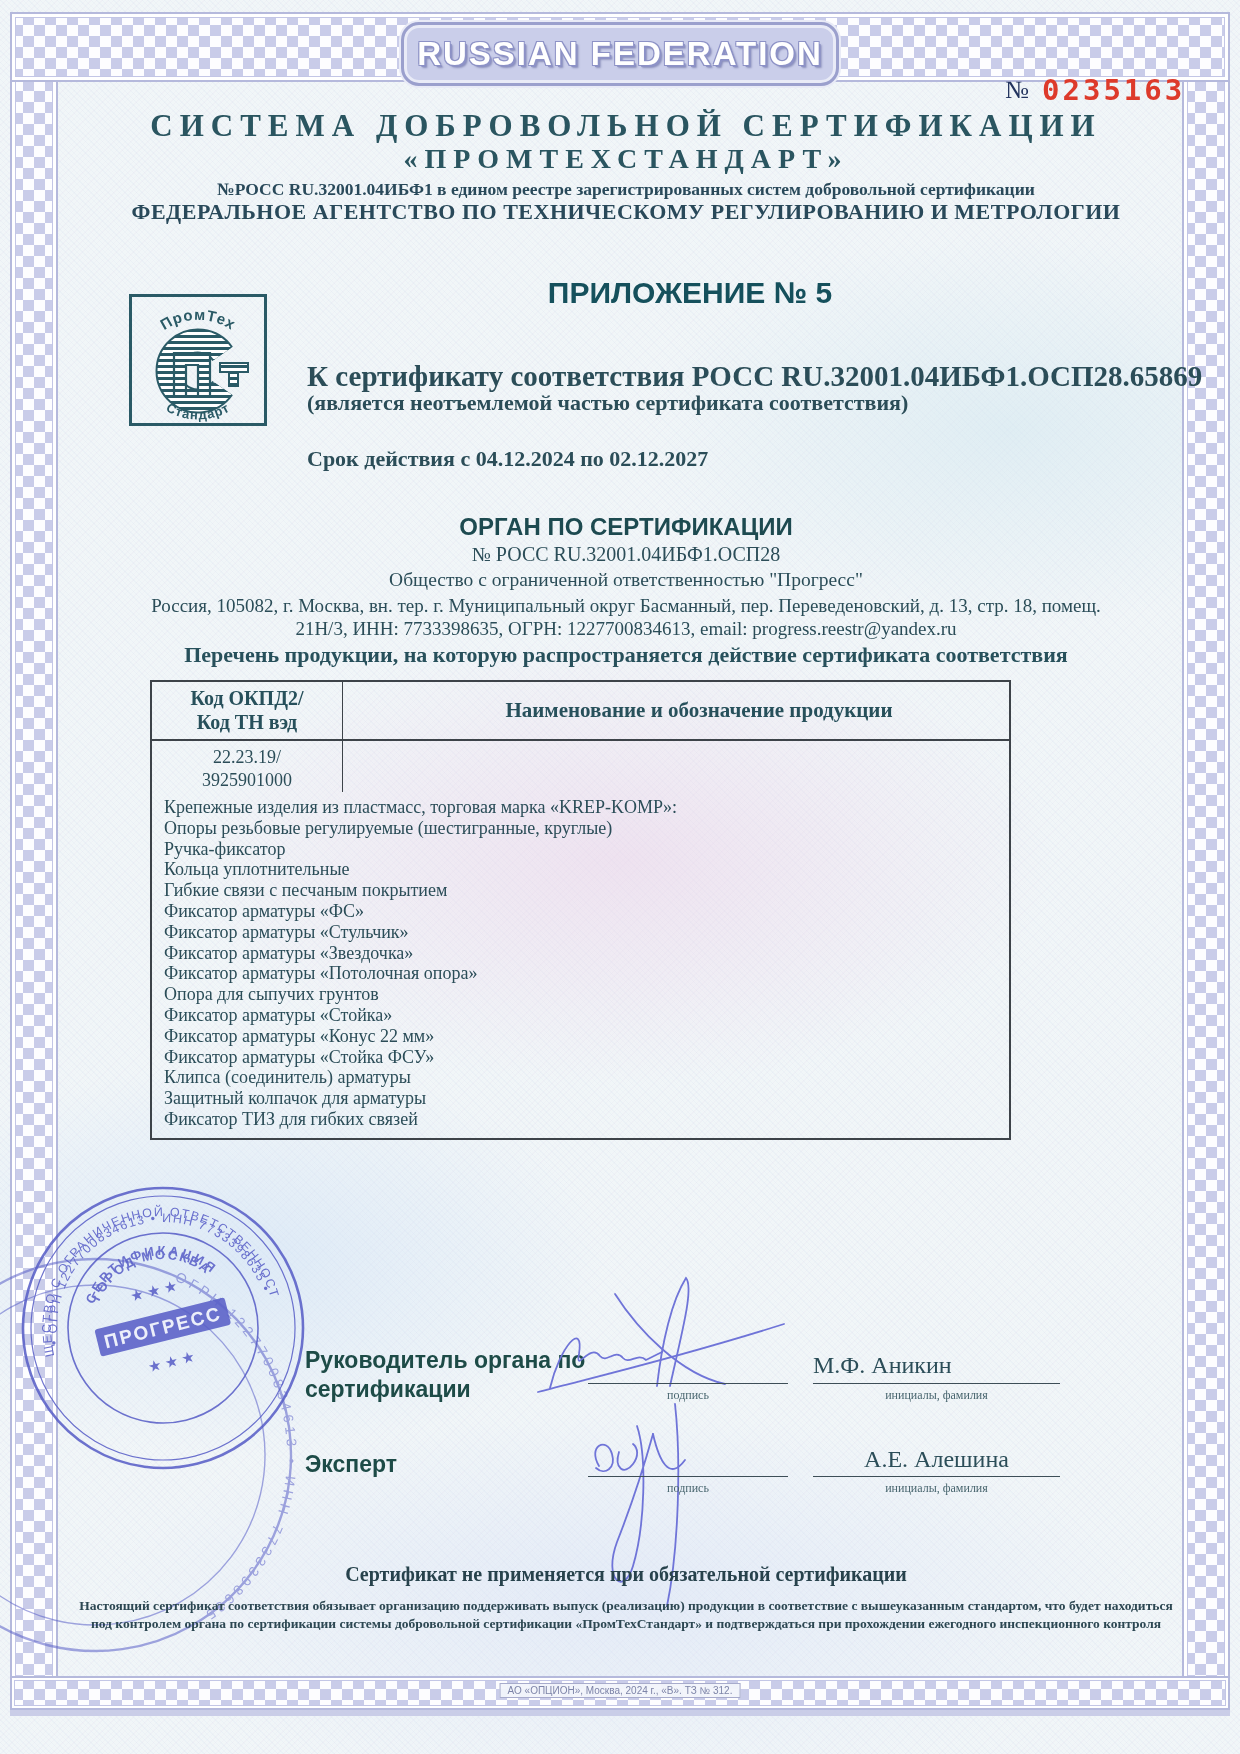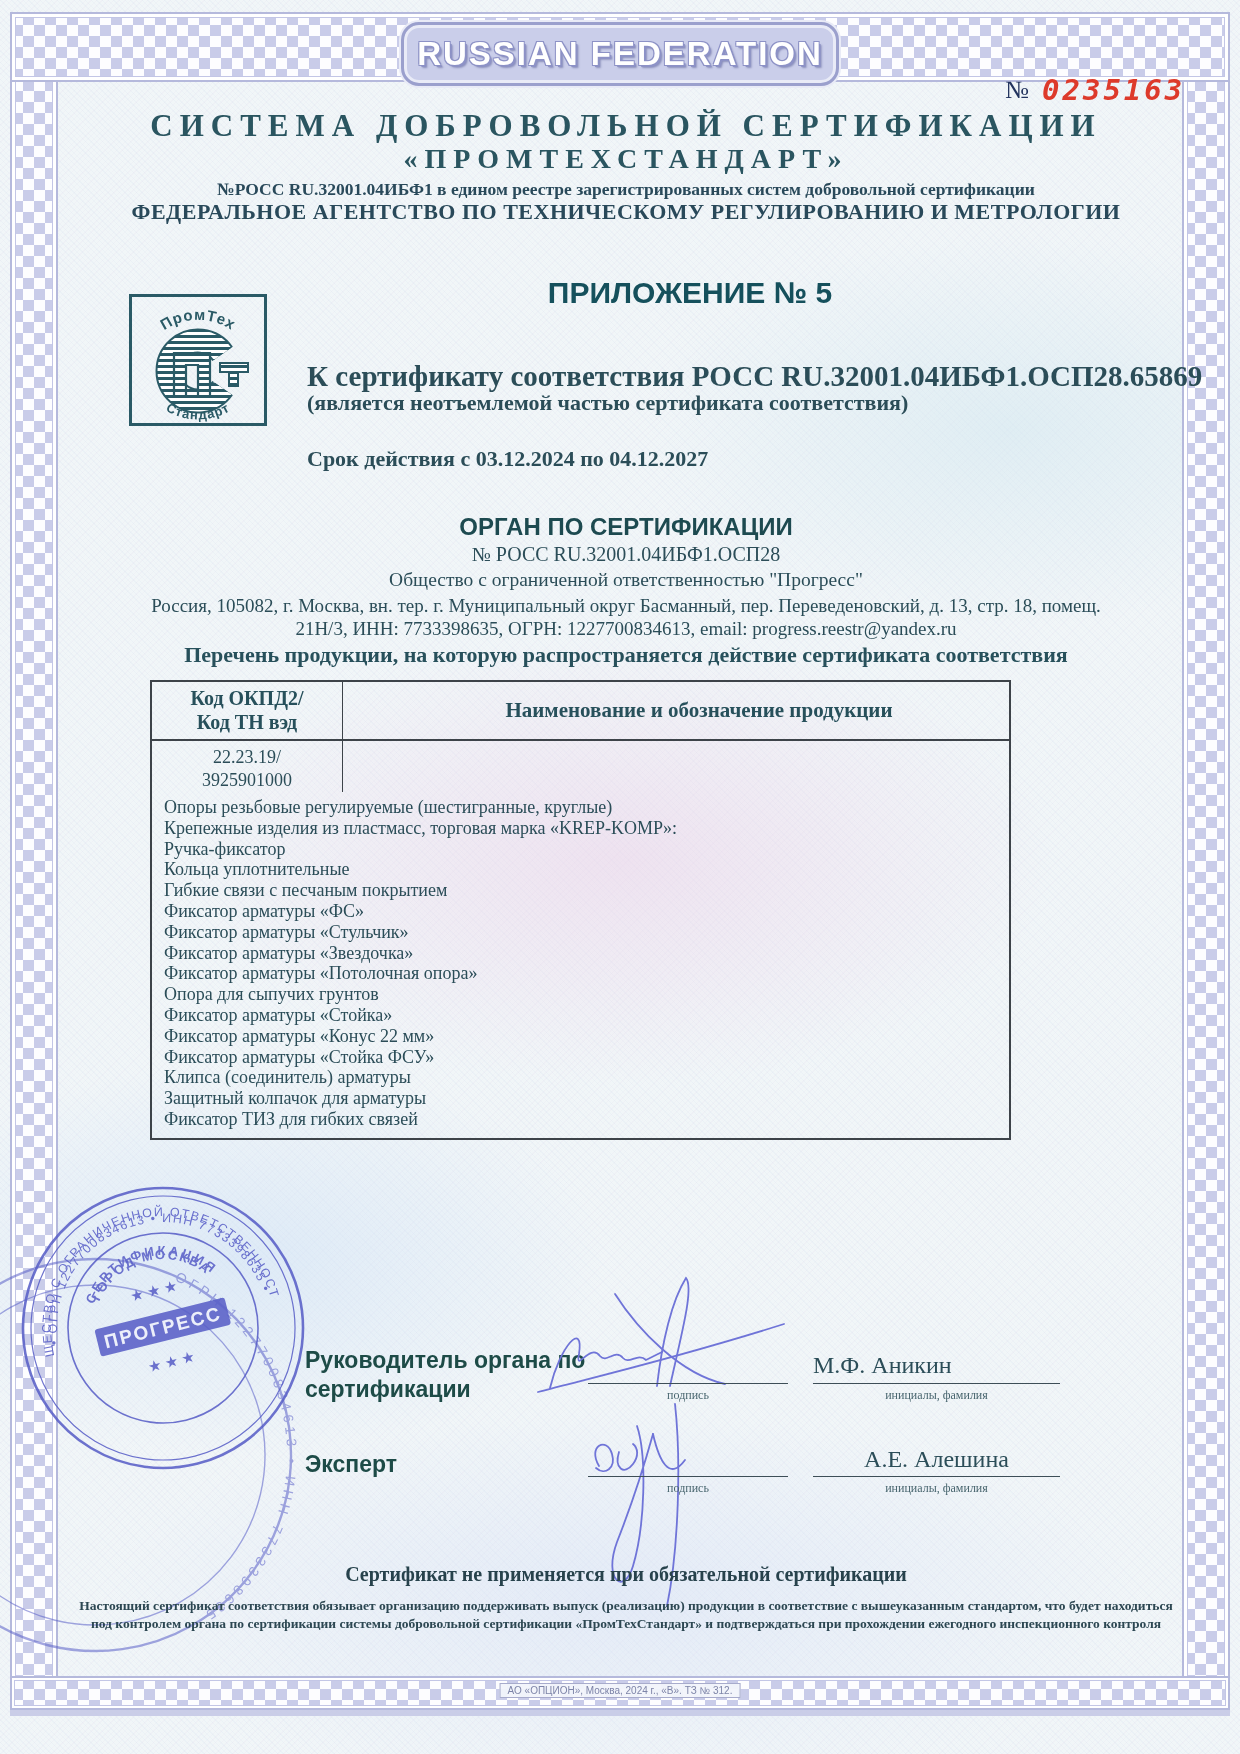--- a/index.html
+++ b/index.html
@@ -29,21 +29,21 @@
   .banner{position:absolute;left:50%;top:22px;transform:translateX(-50%);
     width:432px;height:58px;background:#caceea;border:3px solid #9ba0cd;border-radius:18px;
     box-shadow:inset 0 0 0 3px #e9ebf7, 0 0 0 2px #e9ebf7;display:flex;align-items:center;justify-content:center;}
   .banner span{font-family:"Liberation Sans",sans-serif;font-weight:bold;font-size:33px;letter-spacing:2px;color:#fff;
     text-shadow:-1px -1px 0 #8d92c6,1px -1px 0 #8d92c6,-1px 1px 0 #8d92c6,2px 2px 0 #8d92c6,3px 3px 2px rgba(90,95,150,.55);}
   
   .cline{position:absolute;left:0;width:1252px;text-align:center;white-space:nowrap;}
   .serifb{font-weight:bold;}
   .sans{font-family:"Liberation Sans",sans-serif;}
   .teal{color:#2a5560;}
-  .num-red{font-family:"DejaVu Sans Mono",monospace;font-weight:bold;color:#dd3a2b;letter-spacing:3px;font-style:italic;}
+  .num-red{font-family:"DejaVu Sans Mono",monospace;font-weight:bold;color:#dd3a2b;letter-spacing:3px;}
   .lbl-small{font-size:12px;color:#49666f;}
   .sig-line{position:absolute;height:0;border-top:1.6px solid #3d4e57;}
   .table-wrap{position:absolute;left:150px;top:680px;width:857px;border:2px solid #3d4349;}
   .t-head{display:flex;border-bottom:2px solid #3d4349;gap:46px;}
   .t-body{display:flex;flex-direction:column;}
   .t-c1{width:190px;border-right:1.6px solid #3d4349;flex:none;text-align:center;}
   .t-c2{flex:1;}
   .th1{font-weight:bold;font-size:20px;line-height:24px;padding-top:4px;color:#27505b;}
   .th2{font-weight:bold;font-size:21px;color:#27505b;display:flex;align-items:center;justify-content:center;}
   .t-head .t-c1,.t-head .t-c2{min-height:53px;}
@@ -91,21 +91,21 @@
       <textPath href="#arcTop" startOffset="50%" text-anchor="middle">ПромТех</textPath>
     </text>
     <text font-family="Liberation Sans, sans-serif" font-weight="bold" font-size="13" fill="#2a5a66" letter-spacing="1">
       <textPath href="#arcBot" startOffset="50%" text-anchor="middle">Стандарт</textPath>
     </text>
   </svg>
 
   <div class="abs sans serifb" style="left:280px;top:276px;width:820px;text-align:center;font-size:30px;color:#15505c;">ПРИЛОЖЕНИЕ № 5</div>
   <div class="abs serifb" style="left:307px;top:360px;font-size:29px;white-space:nowrap;">К сертификату соответствия РОСС RU.32001.04ИБФ1.ОСП28.65869</div>
   <div class="abs serifb" style="left:307px;top:390px;font-size:22px;white-space:nowrap;">(является неотъемлемой частью сертификата соответствия)</div>
-  <div class="abs serifb" style="left:307px;top:446px;font-size:22px;white-space:nowrap;">Срок действия с 03.12.2024 по 04.12.2027</div>
+  <div class="abs serifb" style="left:307px;top:446px;font-size:22px;white-space:nowrap;">Срок действия с 04.12.2024 по 02.12.2027</div>
 
   <div class="cline sans serifb" style="top:513px;font-size:24px;color:#1d4a50;">ОРГАН ПО СЕРТИФИКАЦИИ</div>
   <div class="cline" style="top:543px;font-size:20px;">№ РОСС RU.32001.04ИБФ1.ОСП28</div>
   <div class="cline" style="top:569px;font-size:19.5px;">Общество с ограниченной ответственностью "Прогресс"</div>
   <div class="cline" style="top:595px;font-size:19px;">Россия, 105082, г. Москва, вн. тер. г. Муниципальный округ Басманный, пер. Переведеновский, д. 13, стр. 18, помещ.</div>
   <div class="cline" style="top:618px;font-size:19px;">21Н/3, ИНН: 7733398635, ОГРН: 1227700834613, email: progress.reestr@yandex.ru</div>
   <div class="cline serifb" style="top:642px;font-size:22px;color:#27505b;">Перечень продукции, на которую распространяется действие сертификата соответствия</div>
 
   <div class="table-wrap">
     <div class="t-head">
@@ -114,22 +114,22 @@
         <div>Код ТН вэд</div>
       </div>
       <div class="t-c2 th2">Наименование и обозначение продукции</div>
     </div>
     <div class="t-body">
       <div class="t-c1 code">
         <div>22.23.19/</div>
         <div>3925901000</div>
       </div>
       <div class="t-c2 prod-list">
+        <div class="prod">Крепежные изделия из пластмасс, торговая марка «KREP-KOMP»:</div>
         <div class="prod">Опоры резьбовые регулируемые (шестигранные, круглые)</div>
-        <div class="prod">Крепежные изделия из пластмасс, торговая марка «KREP-KOMP»:</div>
         <div class="prod">Ручка-фиксатор</div>
         <div class="prod">Кольца уплотнительные</div>
         <div class="prod">Гибкие связи с песчаным покрытием</div>
         <div class="prod">Фиксатор арматуры «ФС»</div>
         <div class="prod">Фиксатор арматуры «Стульчик»</div>
         <div class="prod">Фиксатор арматуры «Звездочка»</div>
         <div class="prod">Фиксатор арматуры «Потолочная опора»</div>
         <div class="prod">Опора для сыпучих грунтов</div>
         <div class="prod">Фиксатор арматуры «Стойка»</div>
         <div class="prod">Фиксатор арматуры «Конус 22 мм»</div>

